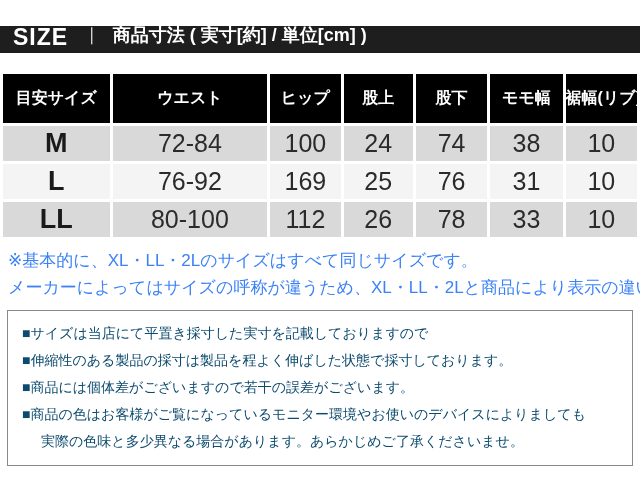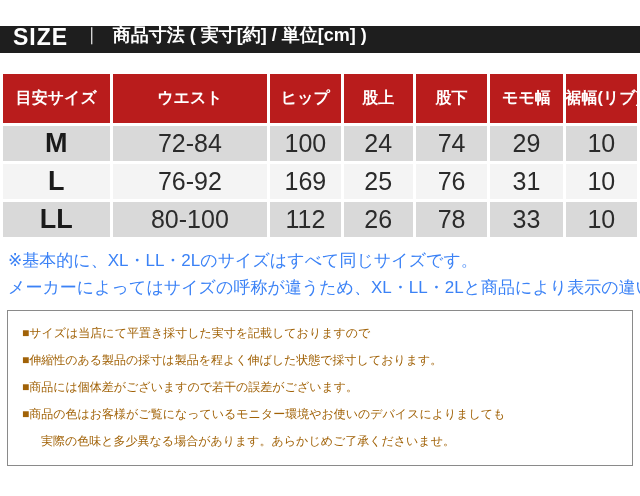--- a/index.html
+++ b/index.html
@@ -47,21 +47,21 @@
   }
   table.size-table col.c-size  { width: 106px; }
   table.size-table col.c-waist { width: 154px; }
   table.size-table col.c-hip   { width: 70px; }
   table.size-table col.c-rise  { width: 69px; }
   table.size-table col.c-ins   { width: 71px; }
   table.size-table col.c-thigh { width: 72px; }
   table.size-table col.c-hem   { width: 71px; }
 
   table.size-table th.head {
-    background: #b91c1c;
+    background: #000000;
     color: #ffffff;
     font-size: 16px;
     font-weight: bold;
     height: 49px;
     text-align: center;
     vertical-align: middle;
     white-space: nowrap;
     overflow: hidden;
   }
   table.size-table td, table.size-table th.row-size {
@@ -93,22 +93,22 @@
 
   
   .disclaimer-box {
     margin: 9px 7px 0 7px;
     width: 626px;
     border: 1px solid #8a8a8a;
     background: #ffffff;
     padding: 9px 10px 10px 14px;
   }
   .disclaimer-line {
-    font-size: 12px;
-    color: #a16207;
+    font-size: 14px;
+    color: #0c4a6e;
     line-height: 27px;
     white-space: nowrap;
   }
   .disclaimer-line.indent { padding-left: 19px; }
 </style>
 </head>
 <body>
 
 <div class="title-bar">
   <span class="title-size">SIZE</span>
@@ -136,21 +136,21 @@
       <th class="head">股下</th>
       <th class="head">モモ幅</th>
       <th class="head">裾幅(リブ)</th>
     </tr>
     <tr class="row-odd">
       <th class="row-size">M</th>
       <td class="val">72-84</td>
       <td class="val">100</td>
       <td class="val">24</td>
       <td class="val">74</td>
-      <td class="val">29</td>
+      <td class="val">38</td>
       <td class="val">10</td>
     </tr>
     <tr class="row-even">
       <th class="row-size">L</th>
       <td class="val">76-92</td>
       <td class="val">169</td>
       <td class="val">25</td>
       <td class="val">76</td>
       <td class="val">31</td>
       <td class="val">10</td>

